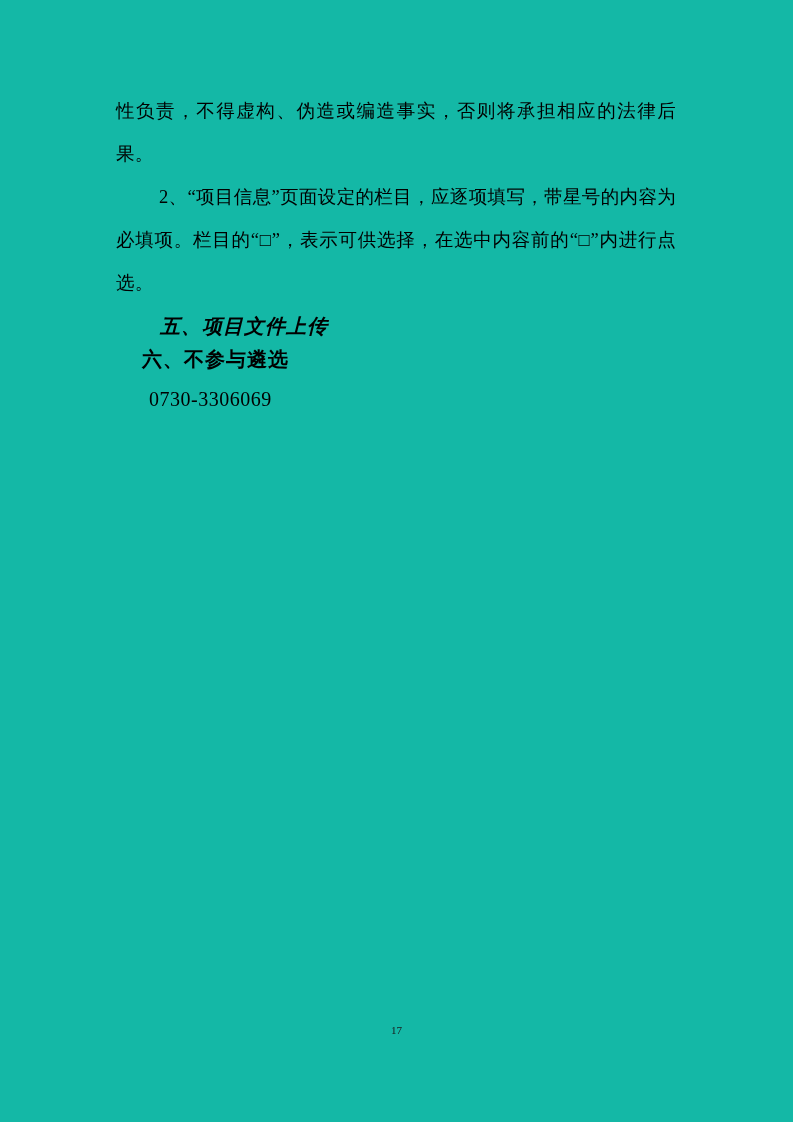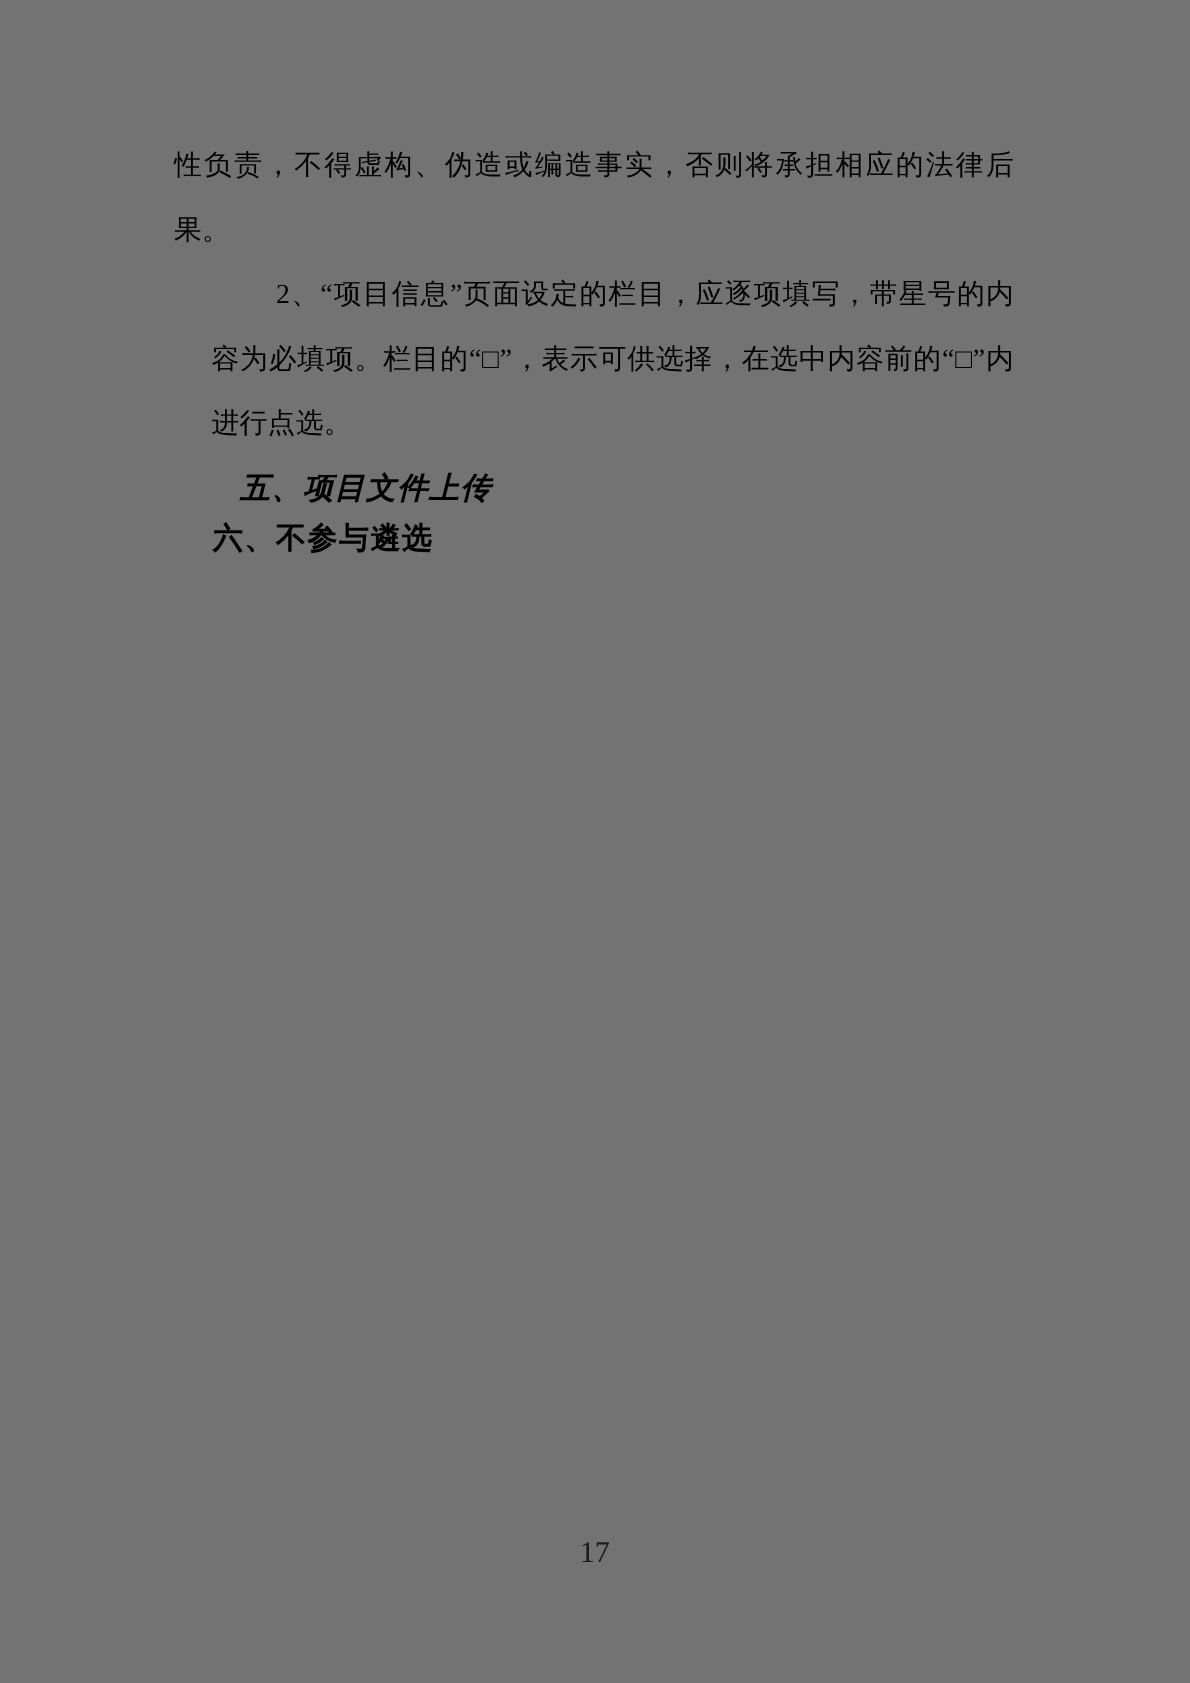--- a/index.html
+++ b/index.html
@@ -10,38 +10,38 @@
     background: #ffffff;
     color: #000000;
     font-family: "Liberation Serif", serif;
     position: relative;
     overflow: hidden;
   }
   .page {
     position: absolute;
     left: 0; top: 0;
     width: 793px; height: 1122px;
-    background: #737373;
+    background: #14b8a6;
   }
   .content {
     position: absolute;
     left: 116px;
     top: 90px;
     width: 560px;
   }
   .body-par {
     margin: 0;
     font-size: 18.5px;
     line-height: 43px;
     text-align: justify;
     text-justify: inter-character;
     letter-spacing: 0.2px;
     word-break: break-all;
   }
-  .body-par.indent { text-indent: 43px; margin-left: 25px; }
+  .body-par.indent { text-indent: 43px; }
   .sec-heading {
     margin: 0;
     font-size: 20px;
     line-height: 43px;
     font-weight: 700;
     font-family: "Liberation Sans", sans-serif;
     letter-spacing: 1px;
   }
   .sec-heading.h-five { padding-left: 44px; font-style: italic; }
   .sec-heading.h-six  { padding-left: 26px; margin-top: -10px; }
@@ -52,21 +52,21 @@
     line-height: 36px;
     font-family: "Liberation Serif", serif;
     letter-spacing: 0.5px;
   }
   .page-number {
     position: absolute;
     top: 1024px;
     left: 0;
     width: 793px;
     text-align: center;
-    font-size: 20px;
+    font-size: 11px;
     font-family: "Liberation Serif", serif;
     color: #1a1a1a;
   }
 </style>
 </head>
 <body>
 
 <div class="page">
   <div class="content">
 
@@ -74,17 +74,18 @@
 
     <p class="body-par indent">2、“项目信息”页面设定的栏目，应逐项填写，带星号的内容为必填项。栏目的“□”，表示可供选择，在选中内容前的“□”内进行点选。</p>
 
 
     <h2 class="sec-heading h-five">五、项目文件上传</h2>
 
 
 
     <h2 class="sec-heading h-six">六、不参与遴选</h2>
 
+    <p class="phone-line">0730-3306069</p>
 
   </div>
 
   <div class="page-number">17</div>
 </div>
 
 </body></html>

